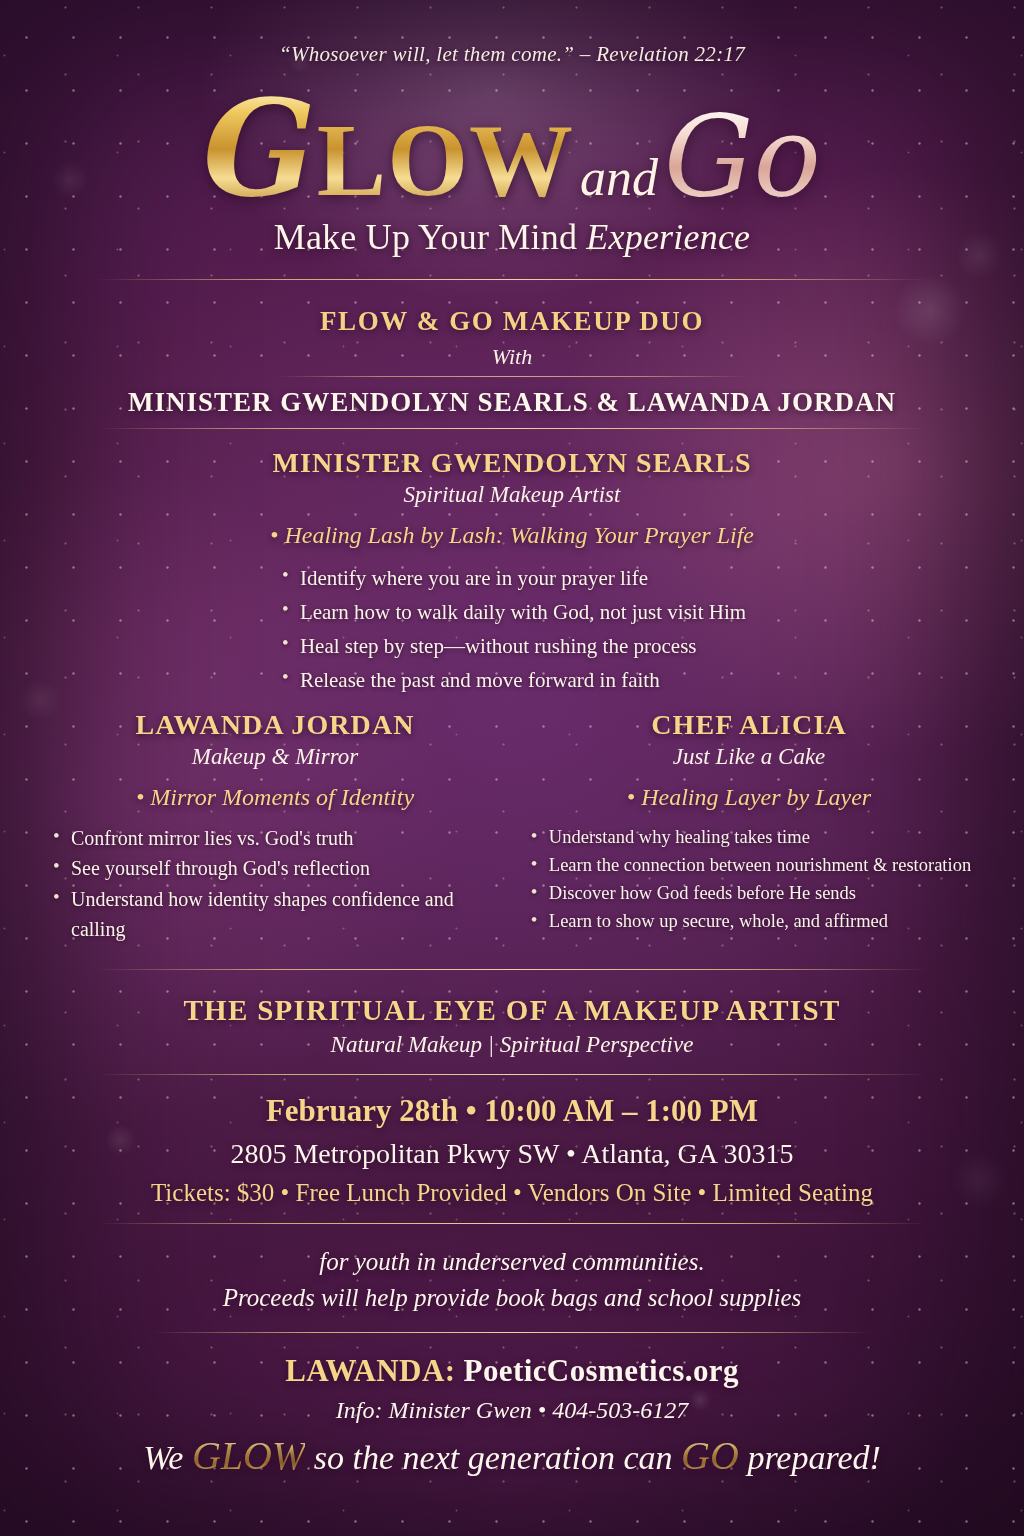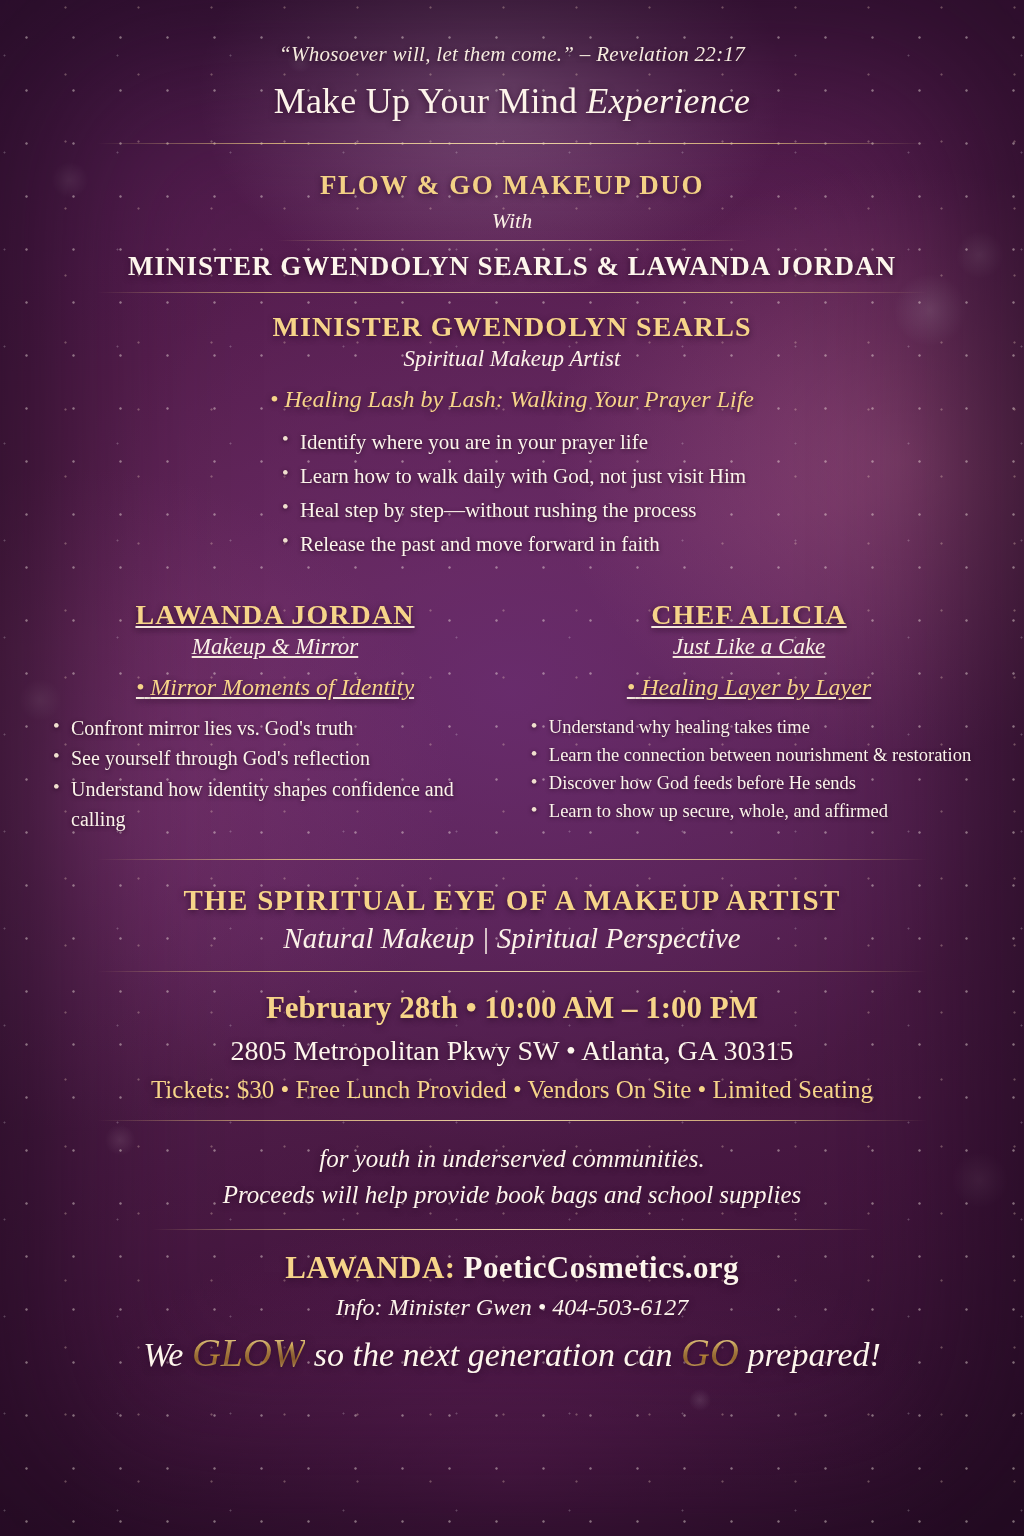--- a/index.html
+++ b/index.html
@@ -211,40 +211,39 @@
     font-size: 19px;
   }
 
   .gwen-block { margin-top: 18px; }
   .gwen-points { margin-left: -10px; }
 
   .two-col {
     display: flex;
     justify-content: center;
     gap: 22px;
-    margin-top: 38px;
-    text-decoration: underline;
+    margin-top: 12px;
   }
   .col { width: 452px; }
   .col ul.points li { font-size: 20px; line-height: 1.52; }
   .col.right ul.points li { font-size: 18.5px; }
 
   .spiritual-eye {
     margin-top: 24px;
   }
   .se-title {
     font-size: 29px;
     font-weight: 700;
     letter-spacing: 1.3px;
     color: #f6d489;
     text-shadow: 0 2px 6px rgba(45,12,42,0.85);
   }
   .se-sub {
     font-style: italic;
-    font-size: 29px;
+    font-size: 23px;
     color: #fbf2e8;
     margin-top: 5px;
   }
 
   .event-date {
     margin-top: 18px;
     font-size: 31px;
     font-weight: 700;
     color: #f6d489;
     text-shadow: 0 2px 6px rgba(45,12,42,0.85);
@@ -307,20 +306,23 @@
 <body>
 
 <div class="poster">
   <div class="edge-vignette"></div>
 
   <div class="content">
 
     <div class="scripture">“Whosoever will, let them come.” – Revelation 22:17</div>
 
     <div class="logo-wrap">
+      <div>
+        <span class="logo-main"><span class="script">G</span><span>LOW</span></span><span class="logo-and">and</span><span class="logo-go">Go</span>
+      </div>
       <div class="logo-sub"><span>Make Up Your Mind </span><em>Experience</em></div>
     </div>
 
     <div class="section-gap-m"></div>
     <div class="rule w-full"></div>
 
     <div class="duo-block">
       <div class="duo-title">FLOW &amp; GO MAKEUP DUO</div>
       <div class="duo-with">With</div>
       <div class="rule w-narrow thin"></div>

